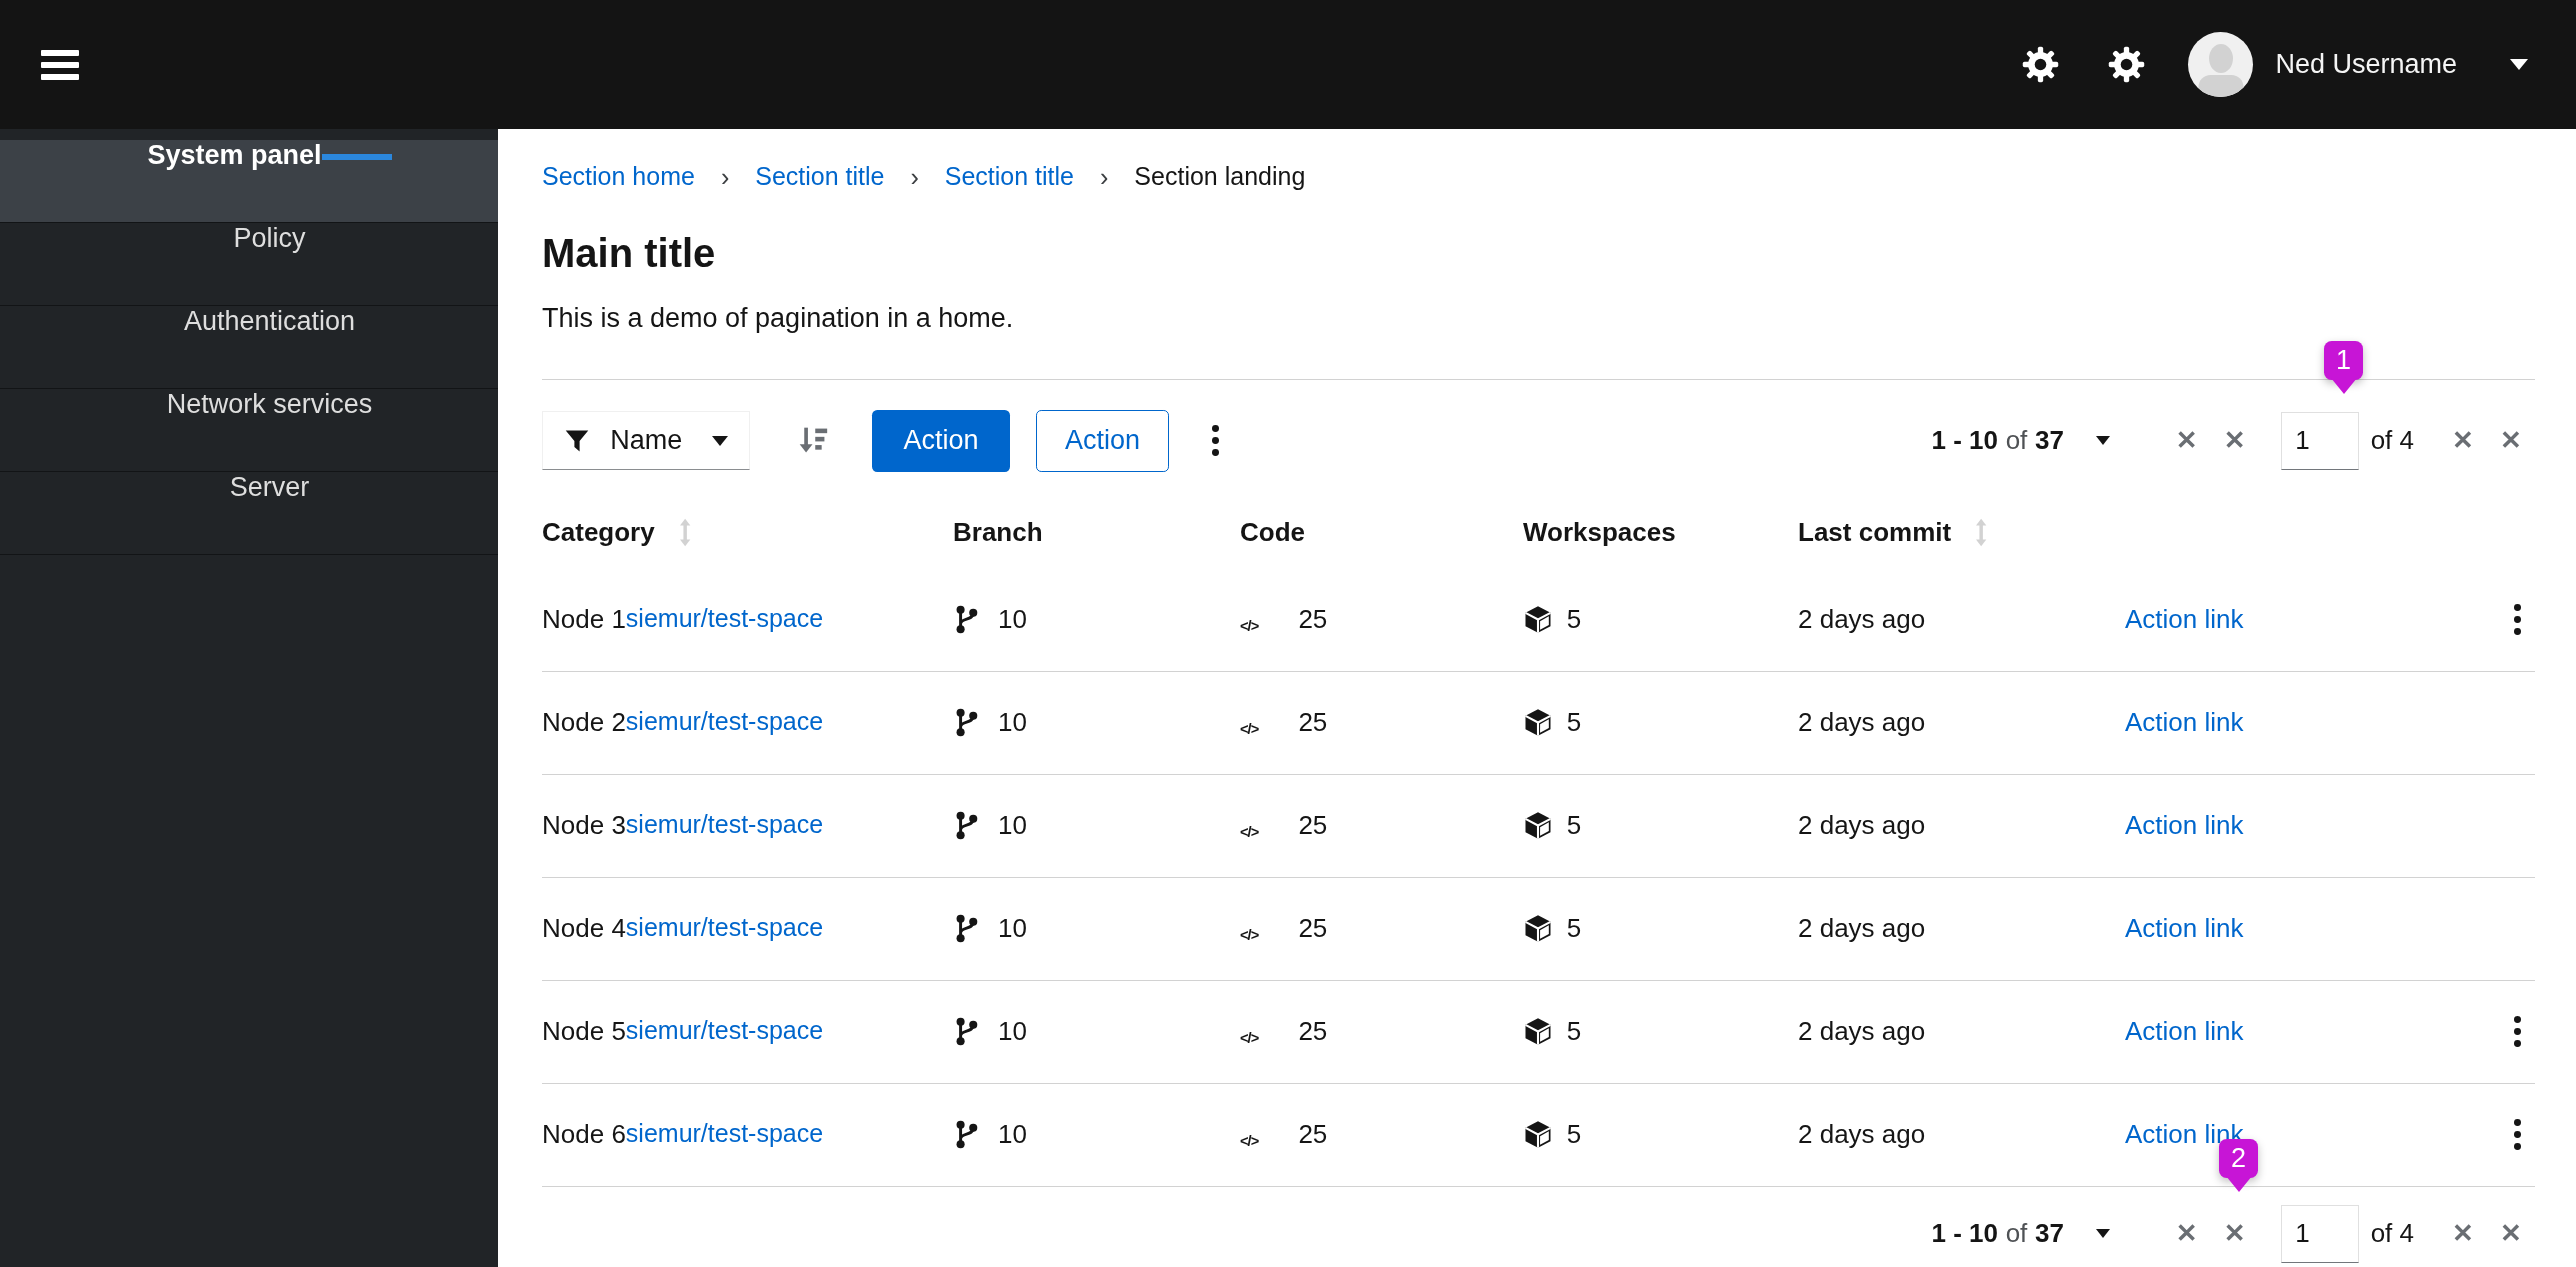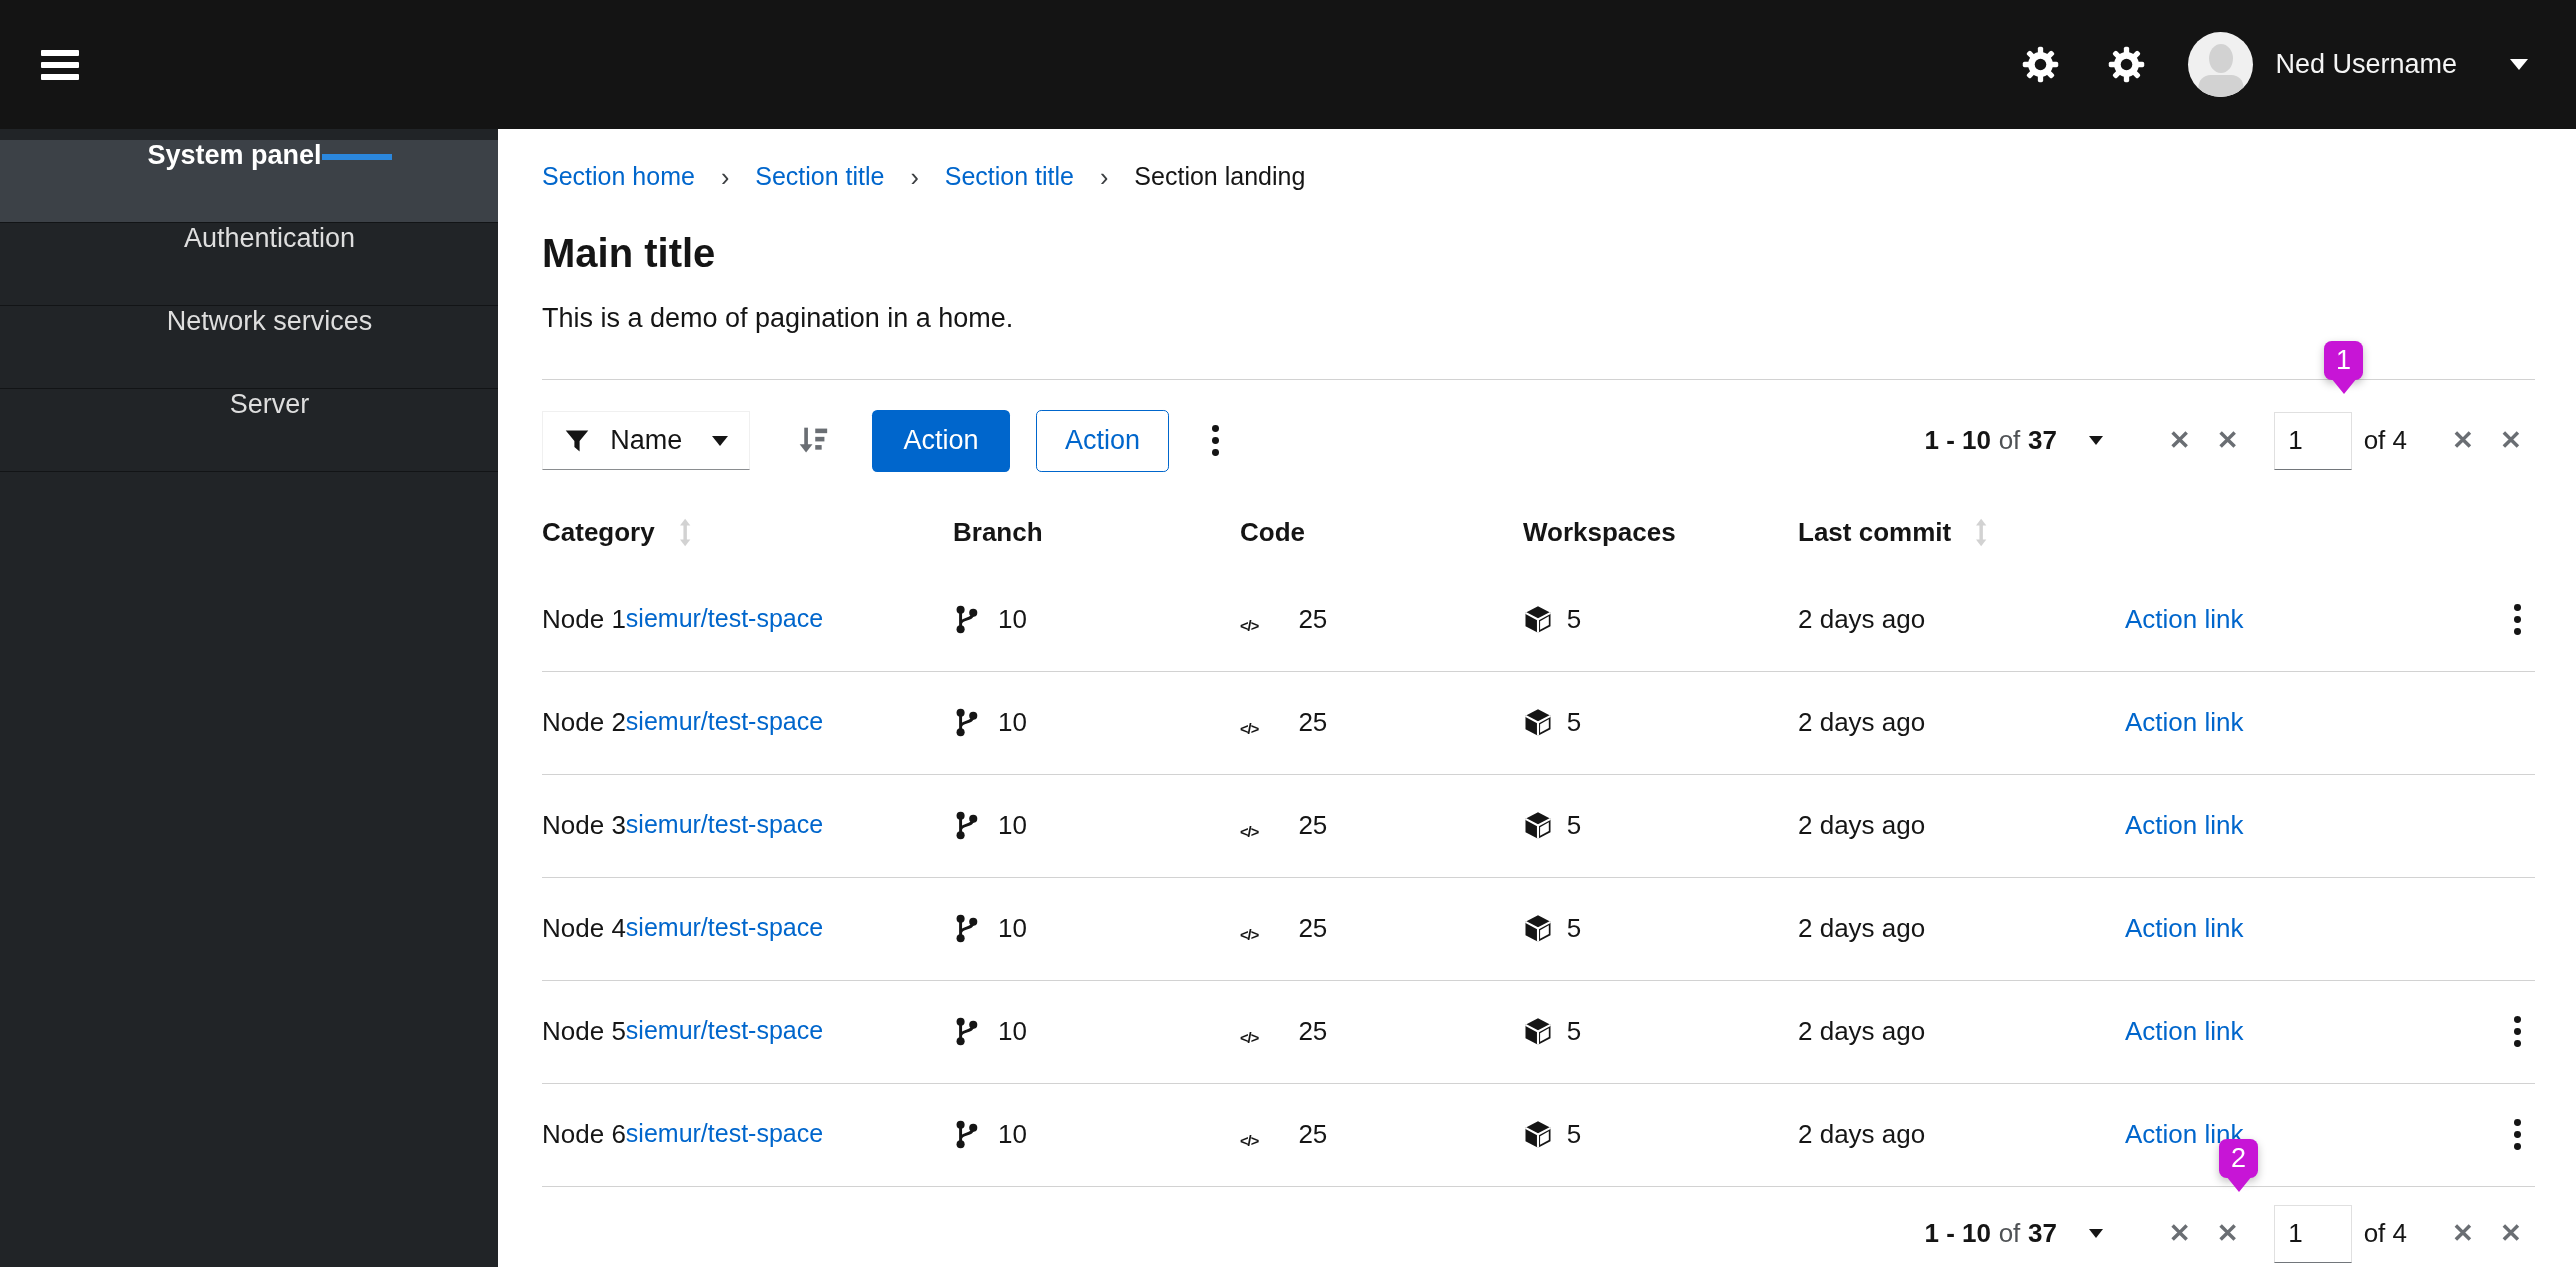--- a/index.html
+++ b/index.html
@@ -67,21 +67,21 @@
   .pag-summary { display:flex; align-items:center; gap:7.7px; font-size:26px; background:none; border:none;
     padding:0; cursor:pointer; font-family:inherit; color:#151515; }
   .pag-summary .b { font-weight:700; }
   .pag-summary .of { color:#4f5255; }
   .pag-summary .caret-down { margin-left:24px; border-left-width:7.7px; border-right-width:7.7px; border-top-width:9.4px; }
   .pag-nav { display:flex; align-items:center; margin-left:53px; }
   .x-btn { width:48px; background:none; border:none; padding:0; text-align:center;
     color:#6a6e73; font-size:26px; font-weight:700; cursor:pointer; font-family:inherit; }
   .page-input { width:78px; height:58px; margin-left:22px; margin-right:12px; border:0.9px solid #e0e0e0;
     border-bottom:1.7px solid #72767b; font-size:26px; font-family:inherit; color:#151515; padding:0 0 0 13.7px; outline:none; }
-  .pages-label { font-size:26px; margin-right:32px; white-space:nowrap; }
+  .pages-label { font-size:26px; margin-right:25px; white-space:nowrap; }
 
   
   .grid { display:grid; grid-template-columns:411px 287px 283px 275px 327px 326px 1fr; align-items:center; }
   .thead { height:97px; padding-top:24px; font-weight:700; font-size:26px; }
   .th { display:flex; align-items:center; gap:22px; }
   .th.sortable { cursor:pointer;align-items:flex-end; }
   .row { height:103px; border-bottom:0.9px solid #d2d2d2; }
   .cell-category { display:flex; flex-direction:row; gap:0; }
   .node-name { font-size:26px; }
   .node-link { font-size:25px; color:#0066cc; text-decoration:none; cursor:pointer; }
@@ -150,20 +150,23 @@
     <span class="mast-caret"></span>
   </div>
 </header>
 
 <nav class="sidebar">
   <div class="nav-item active">
     <span>System panel</span>
     <span class="nav-underline"></span>
   </div>
   <div class="nav-item">
+    <span>Policy</span>
+  </div>
+  <div class="nav-item">
     <span>Authentication</span>
   </div>
   <div class="nav-item">
     <span>Network services</span>
   </div>
   <div class="nav-item">
     <span>Server</span>
   </div>
 </nav>
 

